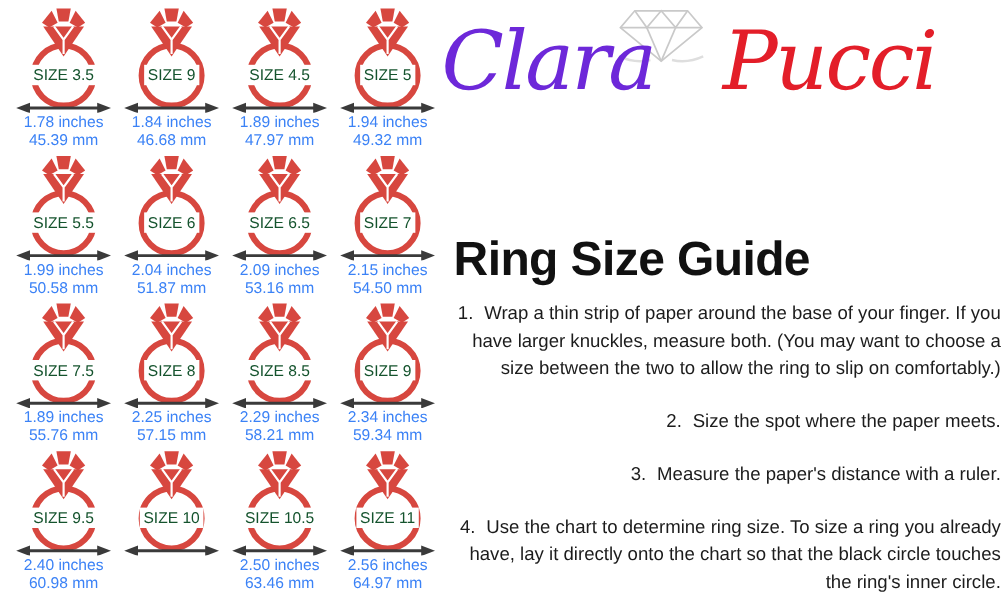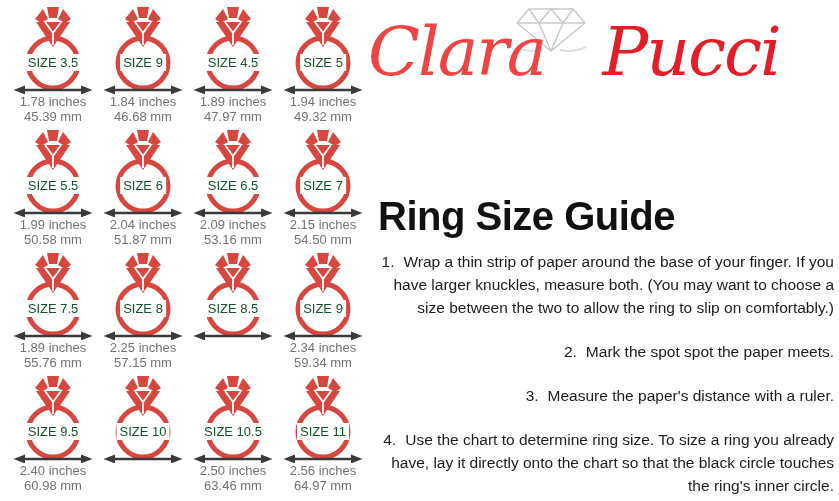--- a/index.html
+++ b/index.html
@@ -28,32 +28,32 @@
   .facet{fill:none;stroke:#ffffff;stroke-width:1.8;}
   .arrow line{stroke:var(--arrow);stroke-width:2.4;}
   .arrow polygon{fill:var(--arrow);}
   .size-label{
     position:absolute;left:50%;top:48px;transform:translateX(-50%);
     background:#ffffff;padding:0 3px;white-space:nowrap;
     font-size:13px;line-height:17px;color:#14532d;
   }
   .measure{
     text-align:center;margin-top:1px;
-    font-size:13px;line-height:14.5px;color:#737373;white-space:nowrap;
+    font-size:13px;line-height:14.5px;color:#3b82f6;white-space:nowrap;
   }
 
   
   .logo{position:absolute;left:0;top:0;width:839px;height:115px;}
   .logo-diamond{position:absolute;left:514px;top:5px;}
   .logo-text{
     position:absolute;left:368px;top:18px;white-space:nowrap;
     font-family:"DejaVu Serif","Liberation Serif",serif;
     font-style:italic;font-size:68px;line-height:1;letter-spacing:-2px;
   }
-  .brand-first{color:#ef4444;}
+  .brand-first{color:#6d28d9;}
   .brand-second{color:var(--brand-red);margin-left:57px;}
 
   .page-title{
     position:absolute;left:378px;top:194px;
     font-size:40px;font-weight:700;letter-spacing:-0.5px;color:#111111;
   }
   .instructions{
     position:absolute;left:378px;top:250px;width:456px;
     font-size:15.5px;line-height:23px;color:#1c1c1c;
   }
@@ -304,20 +304,24 @@
         <polygon class="gem" points="28,16 62,16 45,41"></polygon>
         <path class="facet" d="M37,16 L45,27 L53,16 M45,27 L45,39"></path>
       </g>
       <g class="arrow">
         <line x1="13" y1="84" x2="77" y2="84"></line>
         <polygon points="5.5,84 17,79.6 17,88.4"></polygon>
         <polygon points="84.5,84 73,79.6 73,88.4"></polygon>
       </g>
     </svg>
     <div class="size-label">SIZE 8.5</div>
+    <div class="measure">
+      <div>2.29 inches</div>
+      <div>58.21 mm</div>
+    </div>
   </div>
 
   <div class="ring-cell">
     <svg class="ring-svg" viewBox="0 0 90 88">
       <circle class="band" cx="45" cy="57" r="25"></circle>
       <g>
         <polygon class="gem" points="27,13 35,3 40,13 33,17"></polygon>
         <polygon class="gem" points="39,1 51,1 49,12 41,12"></polygon>
         <polygon class="gem" points="55,3 63,13 57,17 50,13"></polygon>
         <polygon class="gem" points="28,16 62,16 45,41"></polygon>
@@ -444,21 +448,21 @@
   </div>
 </div>
 
 <h1 class="page-title">Ring Size Guide</h1>
 
 <div class="instructions">
   <div class="step">
     <span class="step-num">1.</span><span>Wrap a thin strip of paper around the base of your finger. If you have larger knuckles, measure both. (You may want to choose a size between the two to allow the ring to slip on comfortably.)</span>
   </div>
   <div class="step">
-    <span class="step-num">2.</span><span>Mark the spot spot the paper meets.</span>
+    <span class="step-num">2.</span><span>Size the spot where the paper meets.</span>
   </div>
   <div class="step">
     <span class="step-num">3.</span><span>Measure the paper's distance with a ruler.</span>
   </div>
   <div class="step">
     <span class="step-num">4.</span><span>Use the chart to determine ring size. To size a ring you already have, lay it directly onto the chart so that the black circle touches the ring's inner circle.</span>
   </div>
 </div>
 
 </body></html>

